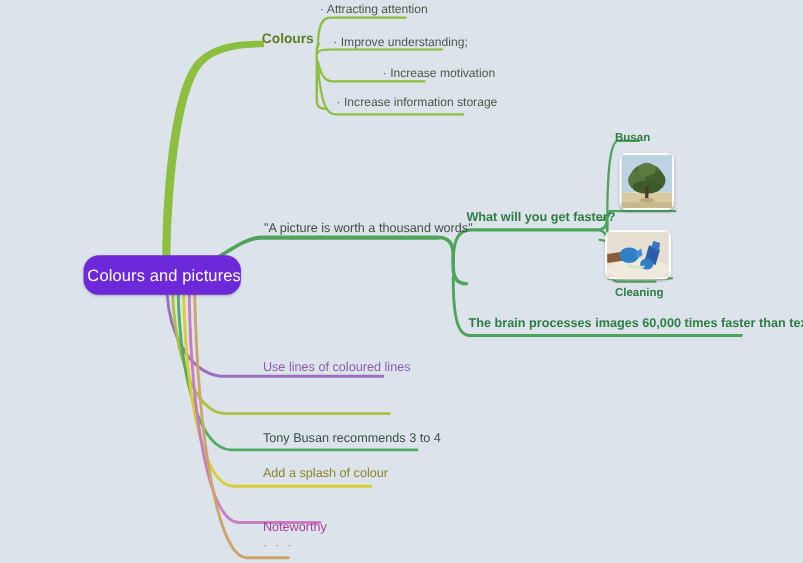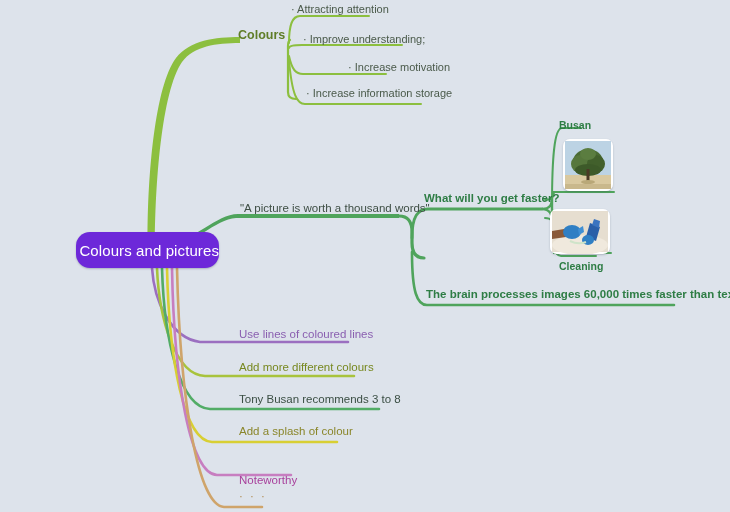--- a/index.html
+++ b/index.html
@@ -132,22 +132,21 @@
     <div class="node-label" style="left:240px; top:203px; font-size:11.5px; color:#3f4f45;">"A picture is worth a thousand words"</div>
 
     <div class="node-label lbl-bold" style="left:424px; top:193px; font-size:11.5px; color:#2e7d45;">What will you get faster?</div>
 
     <div class="node-label lbl-bold" style="left:559px; top:120px; font-size:10.5px; color:#2e7d45;">Busan</div>
     <div class="node-label lbl-bold" style="left:559px; top:261px; font-size:10.5px; color:#2e7d45;">Cleaning</div>
 
     <div class="node-label lbl-bold" style="left:426px; top:289px; font-size:11.5px; color:#2e7d45;">The brain processes images 60,000 times faster than text</div>
 
     <div class="node-label" style="left:239px; top:329px; font-size:11.5px; color:#8a5fb0;">Use lines of coloured lines</div>
-    <div class="node-label" style="left:239px; top:362px; font-size:11.5px; color:#77881f;">Add more different colours</div>
-    <div class="node-label" style="left:239px; top:394px; font-size:11.5px; color:#3b4f44;">Tony Busan recommends 3 to 8</div>
+    <div class="node-label" style="left:239px; top:394px; font-size:11.5px; color:#3b4f44;">Tony Busan recommends 3 to 4</div>
     <div class="node-label" style="left:239px; top:426px; font-size:11.5px; color:#8a862a;">Add a splash of colour</div>
     <div class="node-label" style="left:239px; top:459px; font-size:11.5px; color:#a8419c;margin-top:16px;">Noteworthy</div>
     <div class="node-label" style="left:239px; top:491px; font-size:11.5px; color:#b08a50; letter-spacing:2px;">· · ·</div>
   </div>
 
   <div class="thumb" id="thumb-tree">
     <svg viewBox="0 0 50 52" width="50" height="52" xmlns="http://www.w3.org/2000/svg">
       <rect x="0" y="0" width="50" height="52" fill="#ffffff"></rect>
       <rect x="2" y="2" width="46" height="34" fill="#bcd3e4"></rect>
       <rect x="2" y="36" width="46" height="14" fill="#d9c9a0"></rect>

